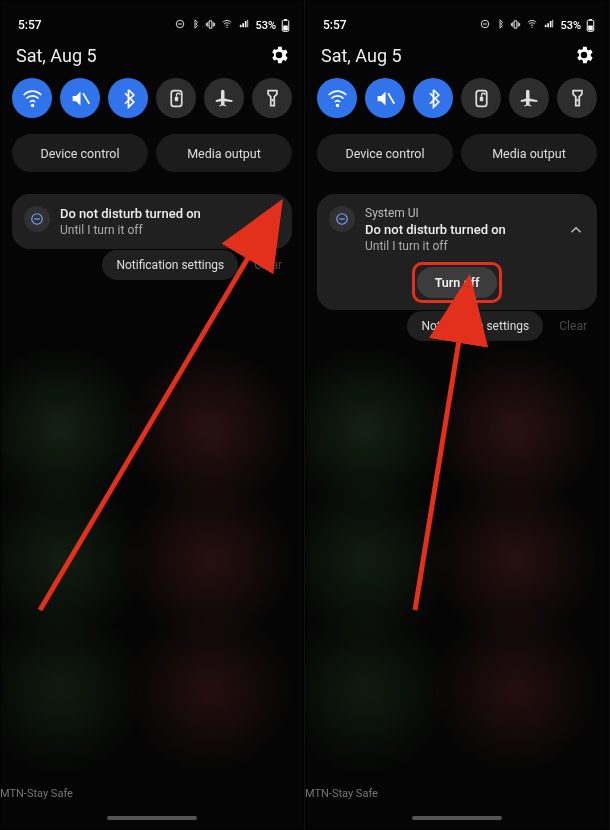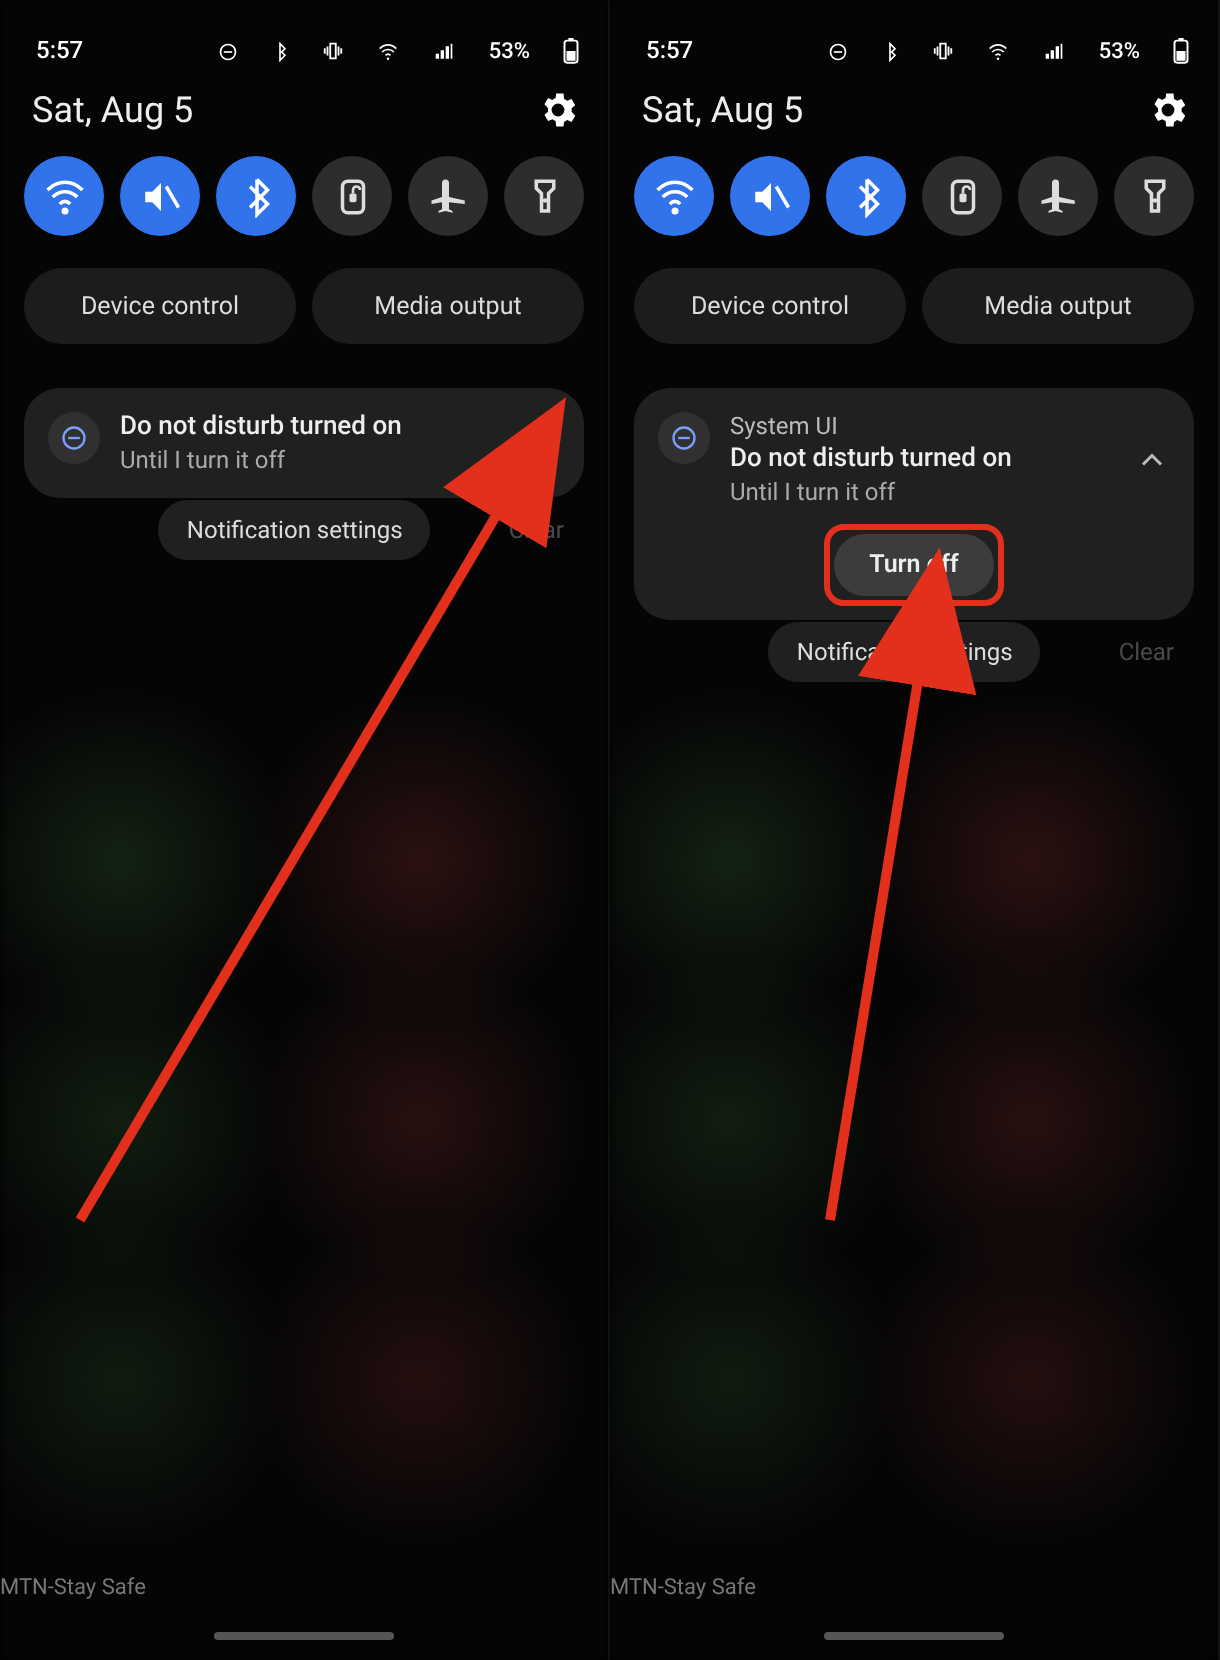--- a/index.html
+++ b/index.html
@@ -31,21 +31,21 @@
     filter: blur(2px);
   }
   .status-bar {
     position: relative;
     height: 34px;
     display: flex; align-items: flex-end; justify-content: space-between;
     padding: 0 14px 2px 18px;
     font-size: 12px; font-weight: 500;
     color: #fff;
   }
-  .status-right { display: flex; gap: 16px; align-items: center; font-size: 11px;}
+  .status-right { display: flex; gap: 5px; font-size: 11px;}
   .status-right svg { fill: #fff; }
   .date-row {
     position: relative;
     display: flex; align-items: center; justify-content: space-between;
     padding: 10px 14px 6px 16px;
     gap: 13px;
   }
   .date { font-size: 18px; font-weight: 400; color: #eee;}
   .gear { width: 22px; height: 22px; }
   .qs-row {
@@ -121,21 +121,20 @@
   }
   .ns-btn {
     padding: 8px 14px;
     border-radius: 18px;
     background: rgba(90,90,90,.32);
     font-size: 12px; color:#ddd;
   }
   .clear {
     font-size: 12px; color: rgba(200,200,200,.35);
     padding: 6px 6px;
-    margin-left: 23px;
   }
   .carrier {
     position:absolute; bottom:30px; left:0; right:0;
     text-align:left; font-size:11px; color:#777;
   }
   .nav-gesture {
     position:absolute; bottom:10px; left:50%;
     transform: translateX(-50%);
     width: 90px; height: 4px; border-radius: 3px;
     background: #555;

